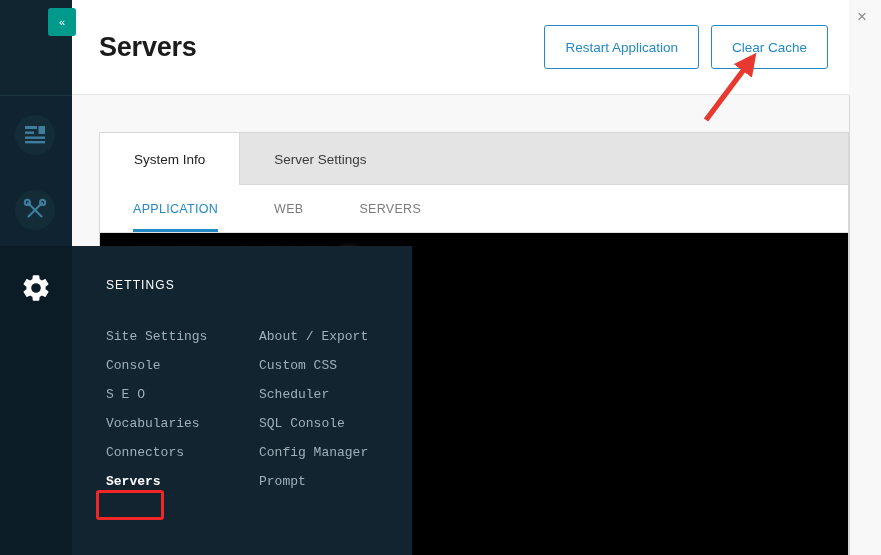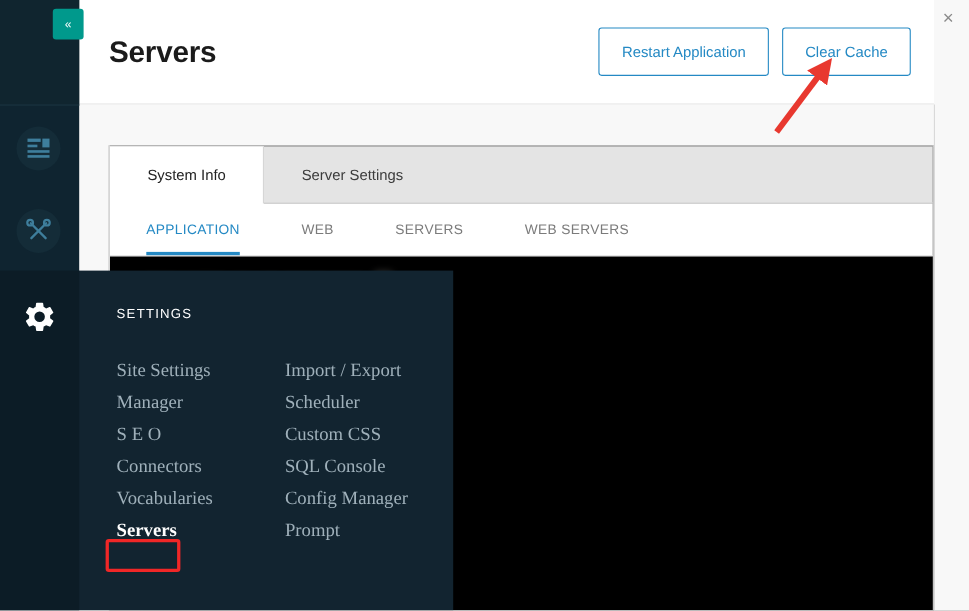--- a/index.html
+++ b/index.html
@@ -280,27 +280,27 @@
     color: #ffffff;
   }
   .menu-col {
     position: absolute;
     top: 322px;
   }
   .menu-col.c1 { left: 106px; }
   .menu-col.c2 { left: 259px; }
   .menu-item {
     display: block;
-    font-size: 17px;
+    font-size: 13px;
     color: #9fb0ba;
     line-height: 29px;
     text-decoration: none;
     cursor: pointer;
     white-space: nowrap;
-    font-family: Liberation Serif, serif;
+    font-family: Liberation Mono, monospace;
   }
   .menu-item.current {
     color: #ffffff;
     font-weight: bold;
   }
   .highlight-box {
     position: absolute;
     left: 96px;
     top: 490px;
     width: 68px;
@@ -377,21 +377,20 @@
 
       <div class="tabstrip">
         <button class="tab active">System Info</button>
         <button class="tab">Server Settings</button>
       </div>
 
       <div class="subtabs">
         <button class="subtab active">APPLICATION</button>
         <button class="subtab">WEB</button>
         <button class="subtab">SERVERS</button>
-        <button class="subtab">WEB SERVERS</button>
       </div>
 
       <div class="info-list">
         <div class="info-row">
           <div class="info-label">
             <span class="info-key">REDACTED VALUE OBSCURED</span>
             <span class="info-help"></span>
           </div>
           <div class="info-val">obscured value text</div>
         </div>
@@ -439,31 +438,31 @@
   <div class="gear-icon" style="position:absolute; left:20px; top:272px; z-index:21;">
     <svg width="32" height="32" viewBox="0 0 24 24" aria-hidden="true">
       <path fill="#ffffff" d="M19.14 12.94a7.07 7.07 0 0 0 .06-.94 7.07 7.07 0 0 0-.06-.94l2.03-1.58a.49.49 0 0 0 .12-.61l-1.92-3.32a.49.49 0 0 0-.59-.22l-2.39.96a7.03 7.03 0 0 0-1.62-.94l-.36-2.54a.48.48 0 0 0-.48-.41h-3.84a.48.48 0 0 0-.48.41l-.36 2.54c-.59.24-1.13.56-1.62.94l-2.39-.96a.49.49 0 0 0-.59.22L2.74 8.87a.49.49 0 0 0 .12.61l2.03 1.58a7.2 7.2 0 0 0 0 1.88l-2.03 1.58a.49.49 0 0 0-.12.61l1.92 3.32c.12.22.37.3.59.22l2.39-.96c.5.38 1.03.7 1.62.94l.36 2.54c.04.24.24.41.48.41h3.84c.24 0 .44-.17.48-.41l.36-2.54c.59-.24 1.12-.56 1.62-.94l2.39.96c.22.08.47 0 .59-.22l1.92-3.32a.49.49 0 0 0-.12-.61l-2.03-1.58zM12 15.6A3.6 3.6 0 1 1 12 8.4a3.6 3.6 0 0 1 0 7.2z"></path>
     </svg>
   </div>
 
   <div class="flyout-title" style="z-index:21;">SETTINGS</div>
 
   <div class="menu-col c1" style="z-index:21;">
     <a class="menu-item">Site Settings</a>
-    <a class="menu-item">Manager</a>
+    <a class="menu-item">Console</a>
     <a class="menu-item">S E O</a>
+    <a class="menu-item">Vocabularies</a>
     <a class="menu-item">Connectors</a>
-    <a class="menu-item">Vocabularies</a>
     <a class="menu-item current">Servers</a>
   </div>
 
   <div class="menu-col c2" style="z-index:21;">
-    <a class="menu-item">Import / Export</a>
+    <a class="menu-item">About / Export</a>
+    <a class="menu-item">Custom CSS</a>
     <a class="menu-item">Scheduler</a>
-    <a class="menu-item">Custom CSS</a>
     <a class="menu-item">SQL Console</a>
     <a class="menu-item">Config Manager</a>
     <a class="menu-item">Prompt</a>
   </div>
 
   <div class="highlight-box"></div>
 
   <svg class="arrow-layer" width="881" height="555" viewBox="0 0 881 555">
     <defs>
       <marker id="arrowhead" markerWidth="4.2" markerHeight="4.2" refX="1.6" refY="2.1" orient="auto">

